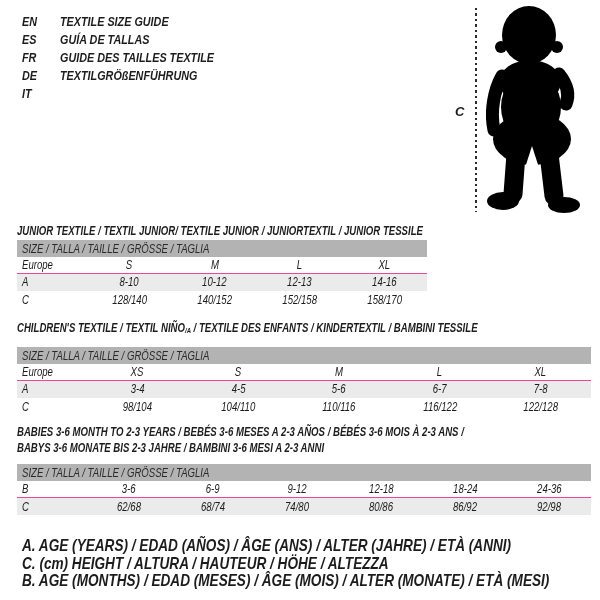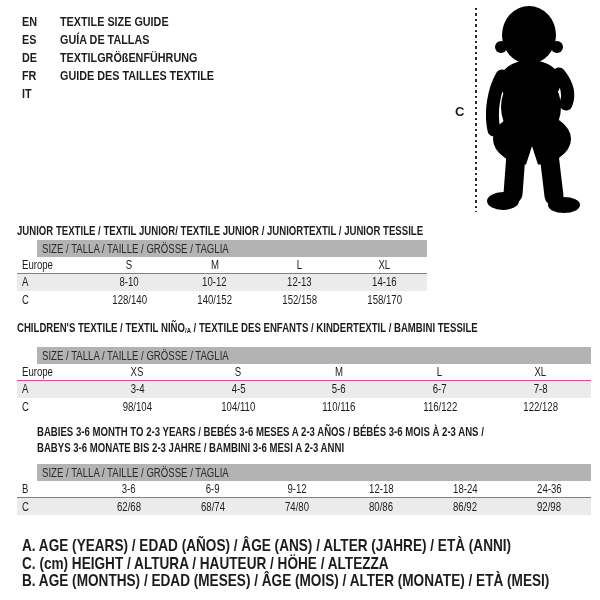--- a/index.html
+++ b/index.html
@@ -1,18 +1,18 @@
 <!DOCTYPE html>
 <html><head>
 <meta charset="utf-8">
 <style>
   html,body{margin:0;padding:0;background:#fff;}
   .canvas{
     position:relative;width:600px;height:600px;background:#ffffff;overflow:hidden;
-    font-family:"Liberation Sans",sans-serif;color:#1c1c1c;
+    font-family:"Liberation Sans",sans-serif;color:#1c1c1c;font-style:italic;
   }
   
   .sq{display:inline-block;transform:scaleX(.8);transform-origin:0 50%;white-space:nowrap;}
   .sqc{display:inline-block;transform:scaleX(.8);transform-origin:50% 50%;white-space:nowrap;}
 
   
   .lang-block{position:absolute;left:22px;top:12px;}
   .lang-row{display:flex;height:18px;align-items:center;font-weight:bold;font-size:13.5px;}
   .lang-code{flex:0 0 38px;}
   .lang-title{flex:1;}
@@ -20,26 +20,26 @@
   
   .dash-line{
     position:absolute;left:475px;top:8px;width:2px;height:204px;
     background:repeating-linear-gradient(to bottom,#2b2b2b 0 2.5px,transparent 2.5px 5.5px);
   }
   .c-label{position:absolute;left:455px;top:104px;font-weight:bold;font-size:13px;}
   .baby-svg{position:absolute;left:486px;top:4px;}
 
   
   .sec-title{position:absolute;font-weight:bold;font-size:12px;white-space:nowrap;line-height:16px;}
-  .tline{height:16px;margin-left:20px;}
+  .tline{height:16px;}
   .subscript{font-size:0.62em;vertical-align:-0.15em;}
 
   
   .tbl{position:absolute;font-size:12px;}
-  .thead{height:17px;background:#b3b3b3;display:flex;align-items:center;padding-left:5px;box-sizing:border-box;color:#2a2a2a;margin-left:20px;}
+  .thead{height:17px;background:#b3b3b3;display:flex;align-items:center;padding-left:5px;box-sizing:border-box;color:#2a2a2a;}
   .trow{display:flex;height:17px;align-items:center;border-bottom:1px solid #ec4899;box-sizing:border-box;}
   .trow.alt{background:#ebebeb;border-bottom-color:#ebebeb;}
   .trow:last-child{border-bottom:none;}
   .cell{flex:1;text-align:center;}
   .cell.label{flex:0 0 65px;text-align:left;padding-left:5px;}
 
   
   .legend{position:absolute;left:22px;top:536px;font-weight:bold;font-size:17px;}
   .lline{height:17.5px;}
 </style>
@@ -51,26 +51,26 @@
   <div class="lang-block">
     <div class="lang-row">
       <span class="lang-code"><span class="sq">EN</span></span>
       <span class="lang-title"><span class="sq">TEXTILE SIZE GUIDE</span></span>
     </div>
     <div class="lang-row">
       <span class="lang-code"><span class="sq">ES</span></span>
       <span class="lang-title"><span class="sq">GUÍA DE TALLAS</span></span>
     </div>
     <div class="lang-row">
+      <span class="lang-code"><span class="sq">FR</span></span>
+      <span class="lang-title"><span class="sq">GUIDE DES TAILLES TEXTILE</span></span>
+    </div>
+    <div class="lang-row">
       <span class="lang-code"><span class="sq">DE</span></span>
       <span class="lang-title"><span class="sq">TEXTILGRÖßENFÜHRUNG</span></span>
-    </div>
-    <div class="lang-row">
-      <span class="lang-code"><span class="sq">FR</span></span>
-      <span class="lang-title"><span class="sq">GUIDE DES TAILLES TEXTILE</span></span>
     </div>
     <div class="lang-row">
       <span class="lang-code"><span class="sq">IT</span></span>
     </div>
   </div>
 
   <span class="c-label">C</span>
   <div class="dash-line"></div>
   <svg class="baby-svg" width="110" height="210" viewBox="0 0 110 210" xmlns="http://www.w3.org/2000/svg">
     <g fill="#000000">

